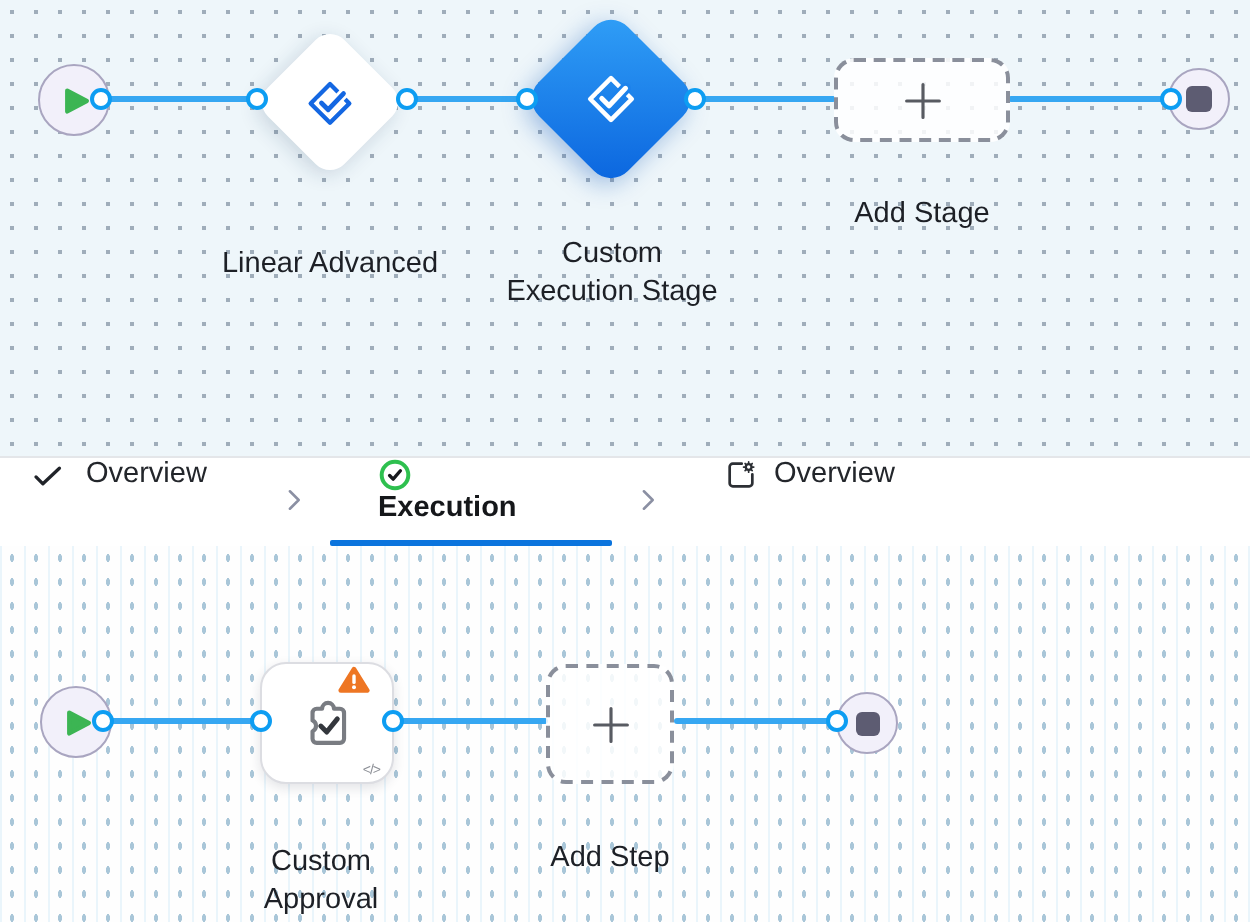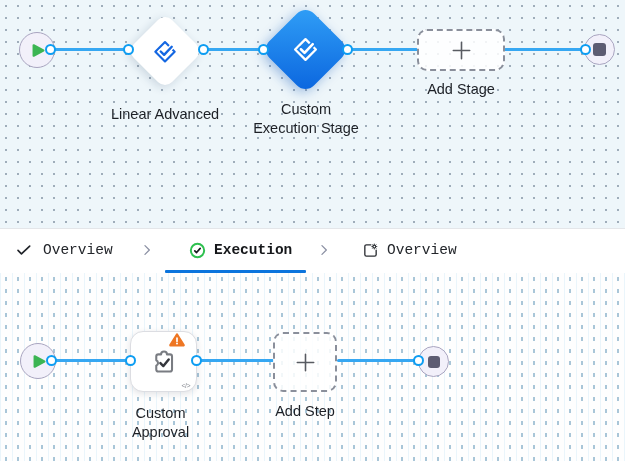--- a/index.html
+++ b/index.html
@@ -47,26 +47,26 @@
     box-sizing:border-box;display:flex;align-items:center;justify-content:center;z-index:3;}
 
   
   .step-node{position:absolute;background:#fff;border:1px solid #dcdde2;border-radius:13px;
     box-shadow:0 2px 6px rgba(25,35,60,.12);box-sizing:border-box;
     display:flex;align-items:center;justify-content:center;z-index:3;}
   .warn-badge{position:absolute;top:1px;right:11px;z-index:7;}
   .code-badge{position:absolute;right:6px;bottom:2px;font-size:7px;color:#8b8e95;letter-spacing:-.5px;}
 
   
-  .node-label{position:absolute;text-align:center;font-size:14.5px;color:#1d2026;line-height:19px;z-index:2;}
+  .node-label{position:absolute;text-align:center;font-size:14.5px;color:#1d2026;line-height:19px;z-index:2;margin-top:18px;}
 
   
   .tabbar{position:absolute;top:228px;left:0;width:625px;height:45px;background:#fff;
     border-top:1px solid #e4e6e9;box-sizing:border-box;z-index:8;}
-  .tab{position:absolute;top:0;height:42px;display:flex;align-items:center;font-family:Liberation Mono, monospace;}
+  .tab{position:absolute;top:0;height:42px;display:flex;align-items:flex-start;}
   .tab .tab-label{font-size:14.5px;color:#23262b;white-space:nowrap;}
   .tab.active .tab-label{font-weight:700;color:#15171a;}
   .tab-sep{position:absolute;top:0;height:42px;display:flex;align-items:center;}
   .tab-underline{position:absolute;height:3px;background:#0b74dd;bottom:0;border-radius:1px;}
 </style>
 </head>
 <body>
 
 <div class="app">
 
@@ -132,21 +132,21 @@
       </svg>
       <span class="tab-label">Overview</span>
     </div>
 
     <div class="tab-sep" style="left:140px;">
       <svg width="14" height="14" viewBox="0 0 24 24">
         <path d="M8.5 4.5 L16 12 L8.5 19.5" fill="none" stroke="#8b90a3" stroke-width="2.2" stroke-linecap="round" stroke-linejoin="round"></path>
       </svg>
     </div>
 
-    <div class="tab active" style="left:189px;">
+    <div class="tab active" style="left:189px;flex-direction:column;">
       <svg width="17" height="17" viewBox="0 0 24 24" style="margin-right:8px;">
         <circle cx="12" cy="12" r="9.4" fill="#ffffff" stroke="#2ec04f" stroke-width="2.8"></circle>
         <path d="M8.2 12.4 l2.5 2.5 L15.8 9" fill="none" stroke="#17191d" stroke-width="2.4" stroke-linecap="round" stroke-linejoin="round"></path>
       </svg>
       <span class="tab-label">Execution</span>
     </div>
 
     <div class="tab-sep" style="left:317px;">
       <svg width="14" height="14" viewBox="0 0 24 24">
         <path d="M8.5 4.5 L16 12 L8.5 19.5" fill="none" stroke="#8b90a3" stroke-width="2.2" stroke-linecap="round" stroke-linejoin="round"></path>

